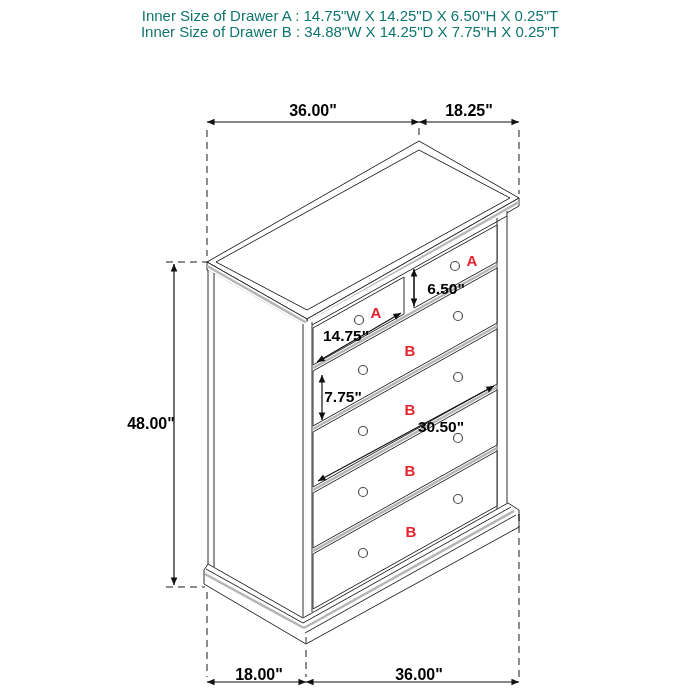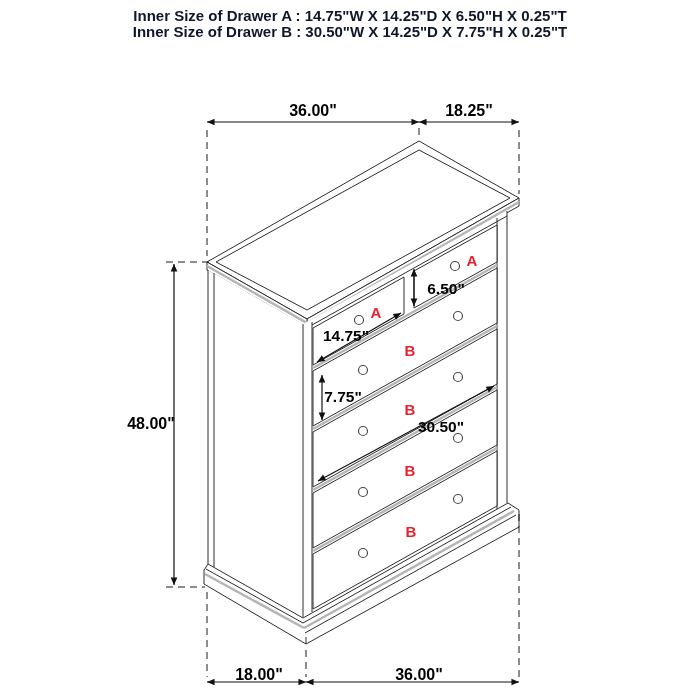--- a/index.html
+++ b/index.html
@@ -1,38 +1,38 @@
 <!DOCTYPE html>
 <html><head>
 <meta charset="utf-8">
 <style>
   html,body{margin:0;padding:0;background:#ffffff;}
   .canvas{position:relative;width:700px;height:700px;background:#fff;overflow:hidden;
           font-family:"Liberation Sans",sans-serif;}
   .header{position:absolute;top:8px;left:0;width:700px;text-align:center;
-          font-weight:bold;font-size:15px;line-height:15.5px;color:#0f172a;}
+          font-weight:normal;font-size:15px;line-height:15.5px;color:#0f766e;}
   svg{position:absolute;top:0;left:0;}
   svg text{font-family:"Liberation Sans",sans-serif;font-weight:bold;}
   .dim{font-size:16px;fill:#000;}
   .dimsm{font-size:15.5px;fill:#000;}
   .lbl{font-size:15px;}
   .ln{stroke:#2e2e2e;stroke-width:1;fill:none;}
   .lnw{stroke:#2e2e2e;stroke-width:1;fill:#ffffff;}
   .shade{stroke:#b5b5b5;stroke-width:2.5;fill:none;}
   .dash{stroke:#1a1a1a;stroke-width:1;fill:none;stroke-dasharray:7 5;}
   .dimline{stroke:#111;stroke-width:1.2;fill:none;}
 </style>
 </head>
 <body>
 
 <div class="canvas">
 
   <div class="header">
     <div>Inner Size of Drawer A : 14.75"W X 14.25"D X 6.50"H X 0.25"T</div>
-    <div>Inner Size of Drawer B : 30.50"W X 14.25"D X 7.75"H X 0.25"T</div>
+    <div>Inner Size of Drawer B : 34.88"W X 14.25"D X 7.75"H X 0.25"T</div>
   </div>
 
   <svg width="700" height="700" viewBox="0 0 700 700">
     <defs>
       <marker id="arr" viewBox="0 0 10 10" refX="9" refY="5" markerWidth="9" markerHeight="7" orient="auto-start-reverse">
         <path d="M0,1 L9,5 L0,9 z" fill="#111"></path>
       </marker>
     </defs>
 
     <g>

